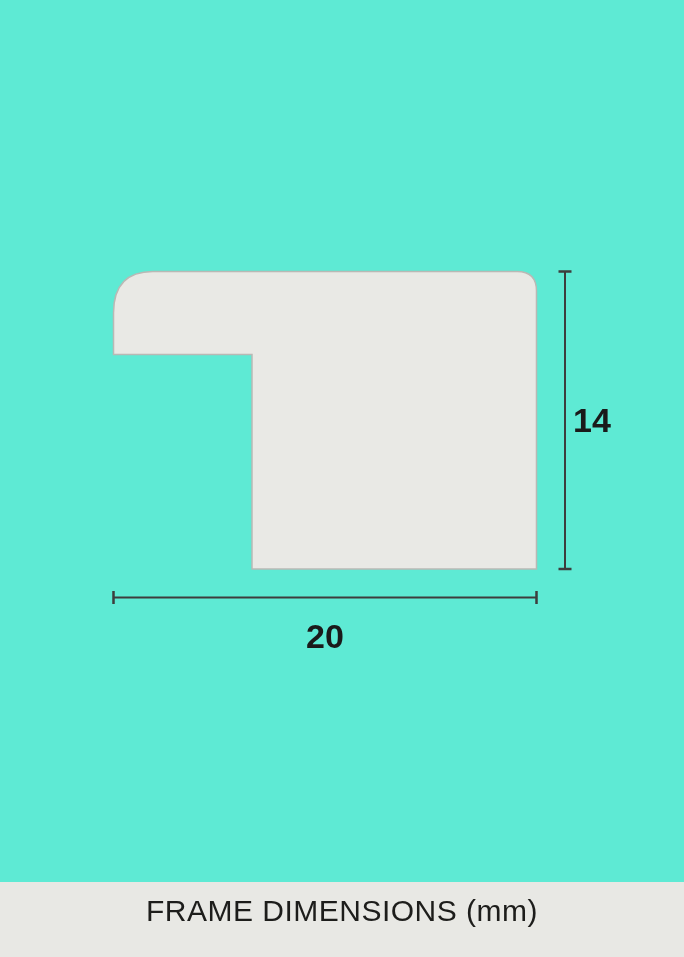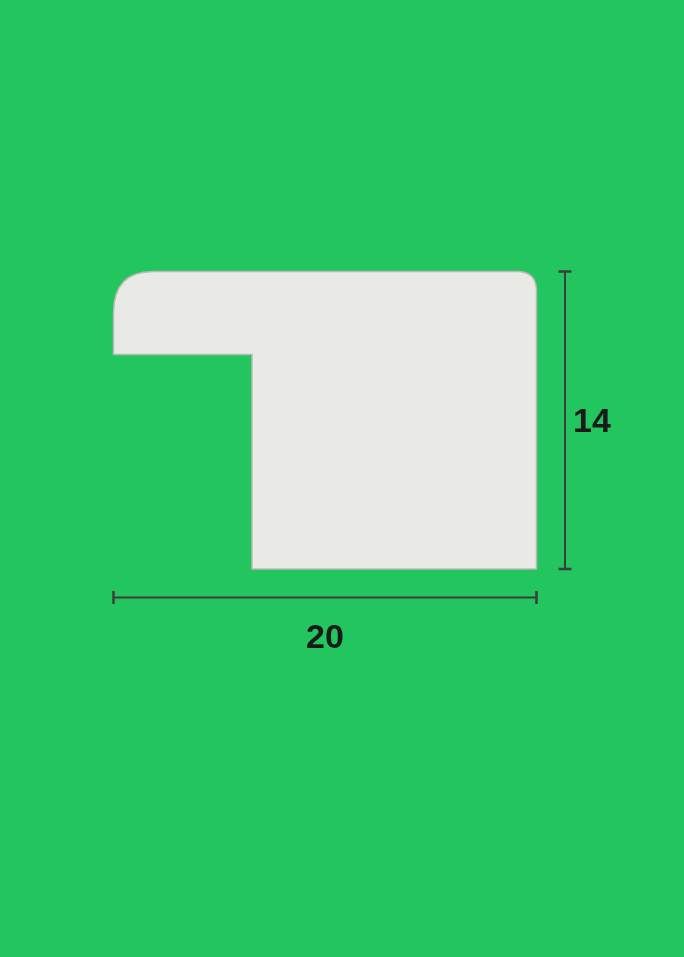--- a/index.html
+++ b/index.html
@@ -5,21 +5,21 @@
   html, body {
     margin: 0;
     padding: 0;
     background: #ffffff;
   }
   .page {
     position: relative;
     width: 684px;
     height: 957px;
     overflow: hidden;
-    background: #22c55e;
+    background: #5eead4;
     font-family: "Liberation Sans", "DejaVu Sans", sans-serif;
   }
   .diagram {
     position: absolute;
     left: 0;
     top: 0;
     width: 684px;
     height: 882px;
   }
   .diagram svg {
@@ -98,14 +98,17 @@
         <line x1="113.5" y1="591" x2="113.5" y2="604" stroke-width="2.5"></line>
         <line x1="536.5" y1="591" x2="536.5" y2="604" stroke-width="2.5"></line>
       </g>
     </svg>
 
     <div class="dim-label dim-height">14</div>
 
     <div class="dim-label dim-width">20</div>
   </div>
 
+  <div class="footer">
+    <div class="footer-label">FRAME DIMENSIONS (mm)</div>
+  </div>
 
 </div>
 
 </body></html>

